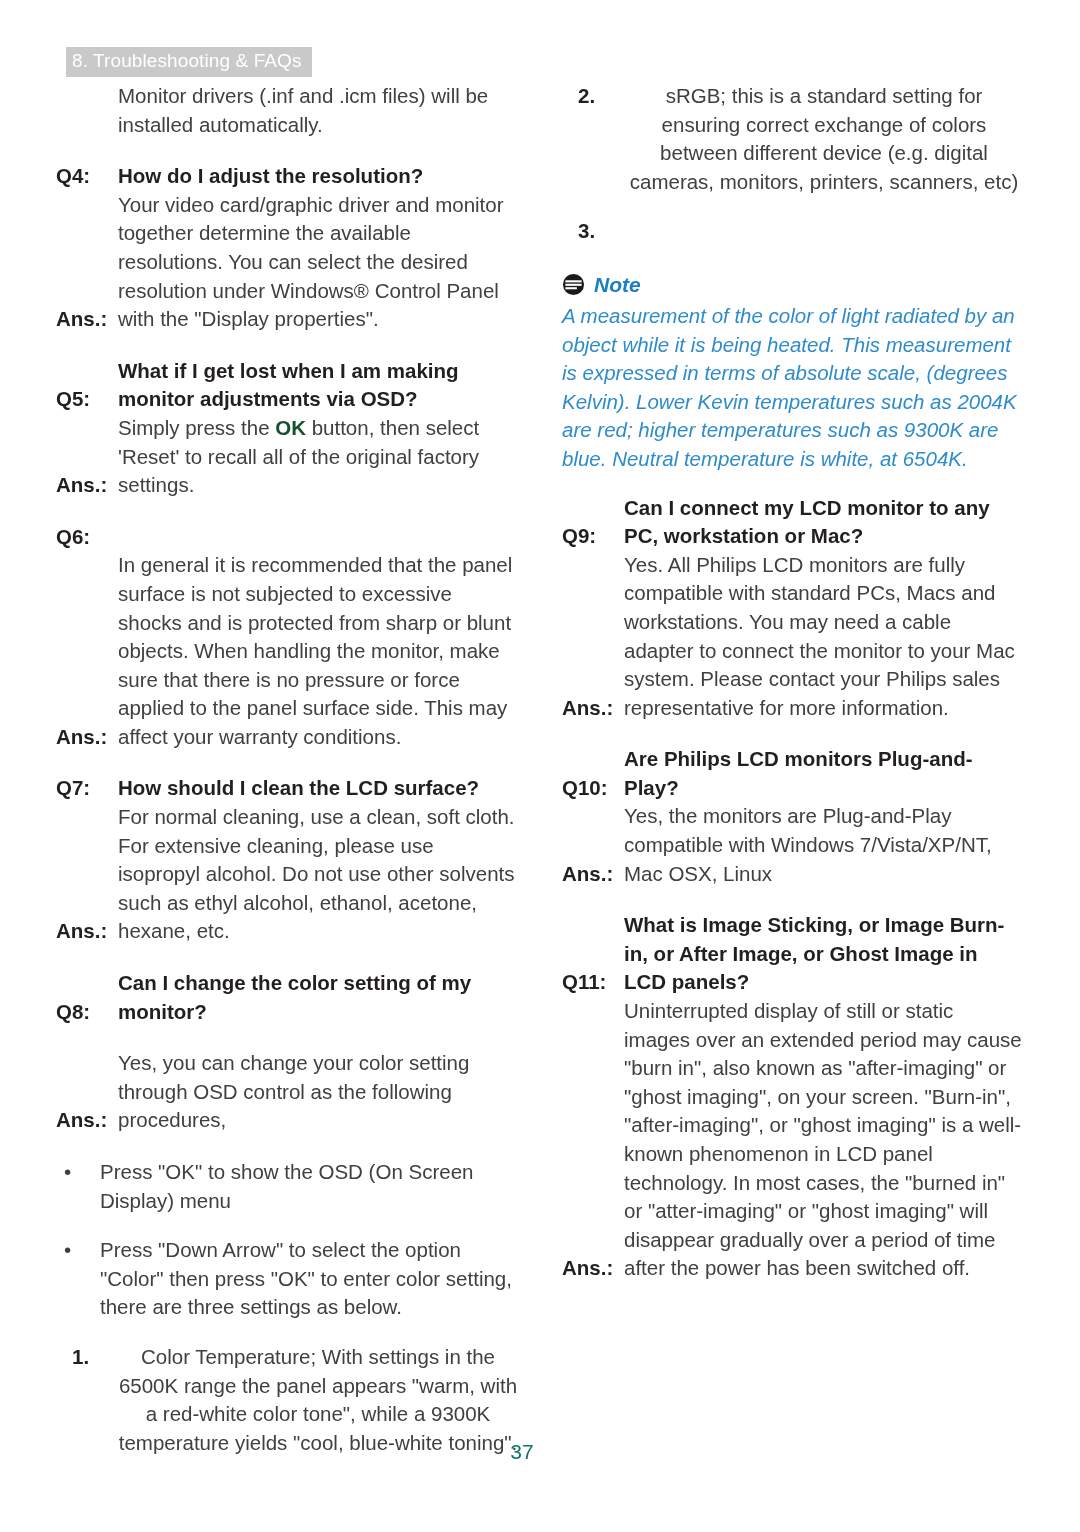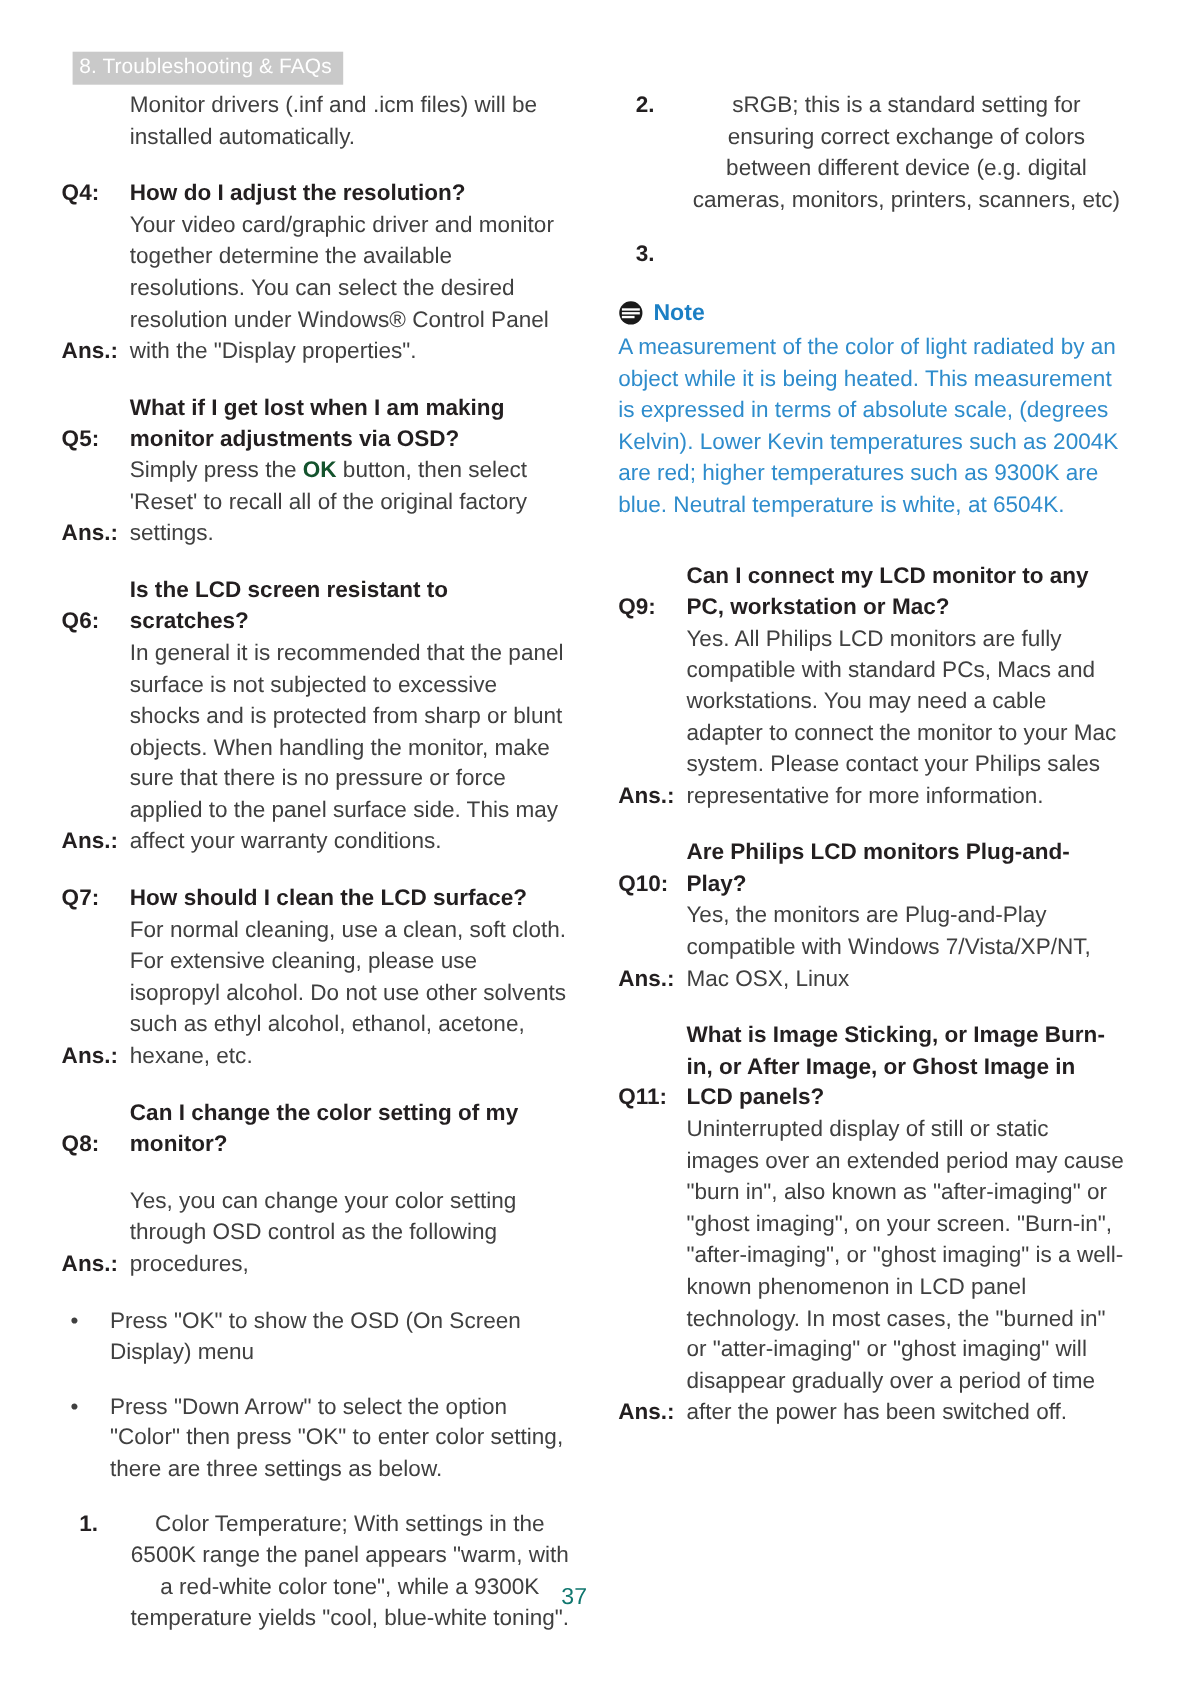--- a/index.html
+++ b/index.html
@@ -139,21 +139,22 @@
     flex: 1 1 auto;
     font-size: 20.5px;
     line-height: 28.6px;
     color: #404040;
     text-align: center;
   }
 
   
   .note {
     margin-top: 26px;
-    margin-bottom: 36px;
+    margin-bottom: 20px;
+    font-style: italic;
   }
   .note-head {
     display: flex;
     align-items: center;
     gap: 9px;
     margin-bottom: 4px;
   }
   .note-icon {
     width: 23px;
     height: 23px;
@@ -216,21 +217,20 @@
         </div>
         <div class="qa-row">
           <div class="qa-label">Ans.:</div>
           <div class="qa-text a-text"><span>Simply press the </span><b>OK</b><span> button, then select 'Reset' to recall all of the original factory settings.</span></div>
         </div>
       </div>
 
       <div class="block">
         <div class="qa-row">
           <div class="qa-label">Q6:</div>
-          <div class="qa-text q-text">Is the LCD screen resistant to scratches?</div>
         </div>
         <div class="qa-row">
           <div class="qa-label">Ans.:</div>
           <div class="qa-text a-text">In general it is recommended that the panel surface is not subjected to excessive shocks and is protected from sharp or blunt objects. When handling the monitor, make sure that there is no pressure or force applied to the panel surface side. This may affect your warranty conditions.</div>
         </div>
       </div>
 
       <div class="block">
         <div class="qa-row">
           <div class="qa-label">Q7:</div>

